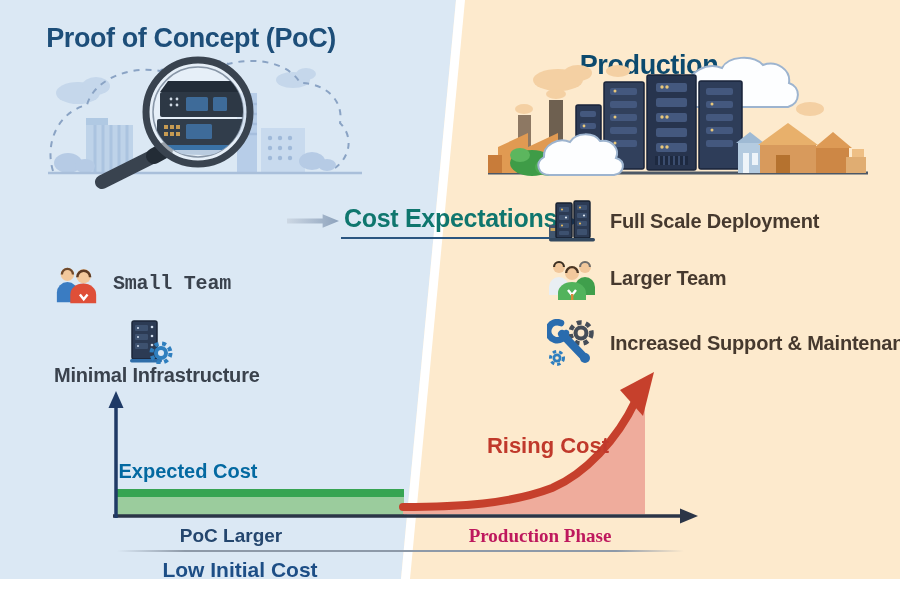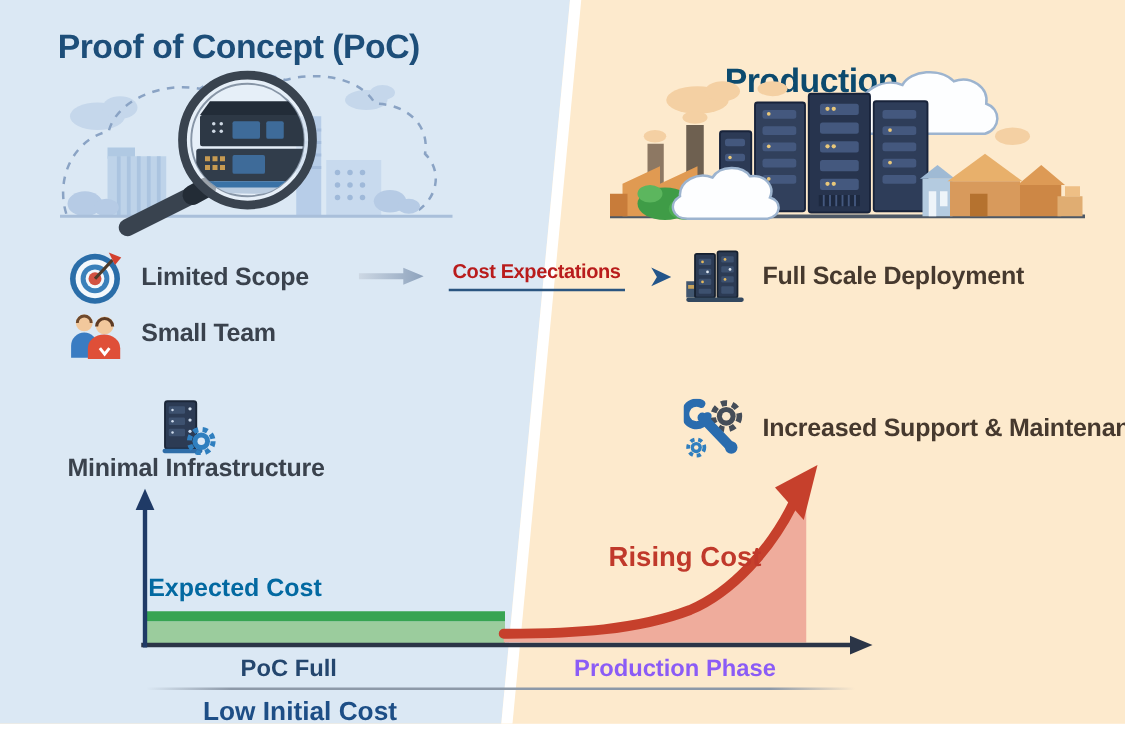--- a/index.html
+++ b/index.html
@@ -12,32 +12,32 @@
   .title{font-weight:bold;font-size:27px;letter-spacing:-0.4px;}
   #poc-title{left:191px;top:38px;color:#1d4e79;}
   #prod-title{left:649px;top:38px;color:#0c4a6e;margin-top:27px;}
   .frow{position:absolute;display:flex;align-items:center;height:50px;}
   .frow .icon{flex:0 0 auto;margin-right:13px;display:flex;align-items:center;}
   .frow .lbl{font-weight:bold;font-size:20px;letter-spacing:-0.2px;white-space:nowrap;}
   .frow.left{left:54px;}
   .frow.left .lbl{color:#3a424d;}
   .frow.right{left:547px;}
   .frow.right .lbl{color:#46392e;}
-  #row-l1{top:197px;} #row-l2{top:242px;} #row-l3{top:318px;flex-direction:column;}
+  #row-l1{top:197px;} #row-l2{top:258px;font-family:Liberation Mono, monospace;} #row-l3{top:318px;flex-direction:column;}
   #row-r1{top:196px;} #row-r2{top:253px;} #row-r3{top:318px;}
   #connector{left:287px;top:206px;display:flex;align-items:center;height:30px;}
   #connector .clabel{
-    font-weight:bold;font-size:16px;color:#b91c1c;letter-spacing:-0.3px;
-    border-bottom:2.5px solid #2a5580;padding:0 3px 4px 3px;margin:0 20px;white-space:nowrap;
+    font-weight:bold;font-size:25px;color:#0f766e;letter-spacing:-0.3px;
+    border-bottom:2.5px solid #2a5580;padding:0 3px 4px 3px;margin:0 2px;white-space:nowrap;
   }
   .chart-label{font-weight:bold;white-space:nowrap;}
   #expected-cost-label{left:188px;top:471px;font-size:20px;color:#0369a1;}
   #actual-cost-label{left:548px;top:446px;font-size:22px;color:#c0392b;}
   #poc-phase-label{left:231px;top:536px;font-size:19px;color:#24466e;}
-  #production-phase-label{left:540px;top:536px;font-size:19px;color:#8b5cf6;}
+  #production-phase-label{left:540px;top:536px;font-size:19px;color:#be185d;font-family:Liberation Serif, serif;}
   #low-initial-cost-label{left:240px;top:570px;font-size:21px;color:#1d4e86;}
   #rising-costs-label{left:549px;top:570px;font-size:21px;color:#a8392c;}
   #phase-divider{left:117px;top:550px;width:567px;height:2px;
     background:linear-gradient(90deg,rgba(141,153,168,0),#8d99a8 12%,#8d99a8 88%,rgba(141,153,168,0));}
 </style>
 </head>
 <body>
 
 <div class="canvas">
 
@@ -192,34 +192,20 @@
       <polygon points="288,90 318,68 348,90" fill="#e8b06b"></polygon>
       <rect x="290" y="90" width="56" height="28" fill="#d89a5c"></rect>
       <rect x="306" y="100" width="14" height="18" fill="#b5722f"></rect>
       <polygon points="344,93 363,77 382,93" fill="#dd9a55"></polygon>
       <rect x="346" y="93" width="33" height="25" fill="#cd8745"></rect>
       <rect x="376" y="102" width="20" height="16" fill="#e0ad72"></rect>
       <rect x="382" y="94" width="12" height="8" fill="#eebf85"></rect>
     </g>
   </svg>
 
-  <div class="frow left" id="row-l1">
-    <span class="icon">
-      <svg width="46" height="46" viewBox="0 0 46 46">
-        <circle cx="22" cy="24" r="20" fill="#2a6da8"></circle>
-        <circle cx="22" cy="24" r="15.5" fill="#f4f8fc"></circle>
-        <circle cx="22" cy="24" r="11.5" fill="#3b80ba"></circle>
-        <circle cx="22" cy="24" r="7.5" fill="#f4f8fc"></circle>
-        <circle cx="22" cy="24" r="5.2" fill="#d35242"></circle>
-        <line x1="36" y1="9" x2="22" y2="24" stroke="#4c3b2c" stroke-width="2.6"></line>
-        <polygon points="33,3 43,7 38,13" fill="#d3402e"></polygon>
-      </svg>
-    </span>
-    <span class="lbl">Limited Scope</span>
-  </div>
   <div class="frow left" id="row-l2">
     <span class="icon">
       <svg width="46" height="44" viewBox="0 0 48 44">
         <circle cx="14" cy="13" r="7" fill="#f2c89c"></circle>
         <path d="M7,13 a7,7 0 0 1 14,0 l-2.4,0 a4.6,4.6 0 0 0 -9.2,0 Z" fill="#6f4a2d"></path>
         <path d="M3,42 v-10 a11,11 0 0 1 22,0 v10 Z" fill="#3a7cc2"></path>
         <circle cx="31" cy="15" r="7.5" fill="#f2c89c"></circle>
         <path d="M23,16 a8,8 0 0 1 16,0 l-2.6,0 a5.4,5.4 0 0 0 -10.8,0 Z" fill="#5d3b24"></path>
         <path d="M17,43 v-9 a13,11 0 0 1 27,0 v9 Z" fill="#df4f38"></path>
         <path d="M27,34 l4,5 4,-5" stroke="#ffffff" stroke-width="2.5" fill="none"></path>
@@ -292,20 +278,38 @@
         </g>
         <g fill="#dfe8f2">
           <circle cx="19" cy="19.5" r="1.1"></circle>
             <circle cx="37" cy="17.5" r="1.1"></circle>
         </g>
         <rect x="2" y="40" width="46" height="3.5" rx="1.7" fill="#33485f"></rect>
       </svg>
     </span>
     <span class="lbl">Full Scale Deployment</span>
   </div>
+  <div class="frow right" id="row-r2">
+    <span class="icon">
+      <svg width="50" height="46" viewBox="0 0 50 46">
+        <circle cx="12" cy="12" r="6" fill="#f2c89c"></circle>
+        <path d="M6,12 a6,6 0 0 1 12,0 l-2.1,0 a3.9,3.9 0 0 0 -7.8,0 Z" fill="#3a3024"></path>
+        <path d="M2,40 v-8 a10,10 0 0 1 20,0 v8 Z" fill="#e9eef3"></path>
+        <circle cx="38" cy="12" r="6" fill="#f2c89c"></circle>
+        <path d="M32,12 a6,6 0 0 1 12,0 l-2.1,0 a3.9,3.9 0 0 0 -7.8,0 Z" fill="#6e6e6e"></path>
+        <path d="M28,40 v-8 a10,10 0 0 1 20,0 v8 Z" fill="#3f9f4c"></path>
+        <circle cx="25" cy="18" r="7" fill="#f2c89c"></circle>
+        <path d="M18,18 a7,7 0 0 1 14,0 l-2.3,0 a4.7,4.7 0 0 0 -9.4,0 Z" fill="#4a3726"></path>
+        <path d="M11,45 v-7 a14,11 0 0 1 28,0 v7 Z" fill="#52b35c"></path>
+        <path d="M21,35 l4,5 4,-5" stroke="#ffffff" stroke-width="2.4" fill="none"></path>
+        <rect x="24" y="39" width="2.4" height="6" fill="#d98a3a"></rect>
+      </svg>
+    </span>
+    <span class="lbl">Larger Team</span>
+  </div>
   <div class="frow right" id="row-r3">
     <span class="icon">
       <svg width="50" height="48" viewBox="0 0 50 48">
         <circle cx="34" cy="14" r="10.5" fill="none" stroke="#454d58" stroke-width="4.5" stroke-dasharray="4.8 4.2"></circle>
         <circle cx="34" cy="14" r="7.5" fill="#454d58"></circle>
         <circle cx="34" cy="14" r="3.4" fill="#fce8cc"></circle>
         <circle cx="10" cy="39" r="6.5" fill="none" stroke="#2f7fbf" stroke-width="3" stroke-dasharray="3.4 3"></circle>
         <circle cx="10" cy="39" r="4.5" fill="#2f7fbf"></circle>
         <circle cx="10" cy="39" r="1.8" fill="#fce8cc"></circle>
         <line x1="15" y1="15" x2="37" y2="38" stroke="#2a6cae" stroke-width="8" stroke-linecap="round"></line>
@@ -323,18 +327,18 @@
     <polygon points="654,372 620,390 643,416" fill="#c6402c"></polygon>
     <line x1="117" y1="493" x2="404" y2="493" stroke="#37a452" stroke-width="8"></line>
     <line x1="113" y1="516" x2="681" y2="516" stroke="#2b3547" stroke-width="3.5"></line>
     <polygon points="698,516 680,508.5 680,523.5" fill="#2b3547"></polygon>
     <line x1="116" y1="518" x2="116" y2="404" stroke="#1f3a66" stroke-width="3.5"></line>
     <polygon points="116,391 108.5,408 123.5,408" fill="#1f3a66"></polygon>
   </svg>
 
   <div class="abs ctr chart-label" id="expected-cost-label">Expected Cost</div>
   <div class="abs ctr chart-label" id="actual-cost-label">Rising Cost</div>
-  <div class="abs ctr chart-label" id="poc-phase-label">PoC Full</div>
+  <div class="abs ctr chart-label" id="poc-phase-label">PoC Larger</div>
   <div class="abs ctr chart-label" id="production-phase-label">Production Phase</div>
   <div class="abs" id="phase-divider"></div>
   <div class="abs ctr chart-label" id="low-initial-cost-label">Low Initial Cost</div>
 
 </div>
 
 </body></html>

